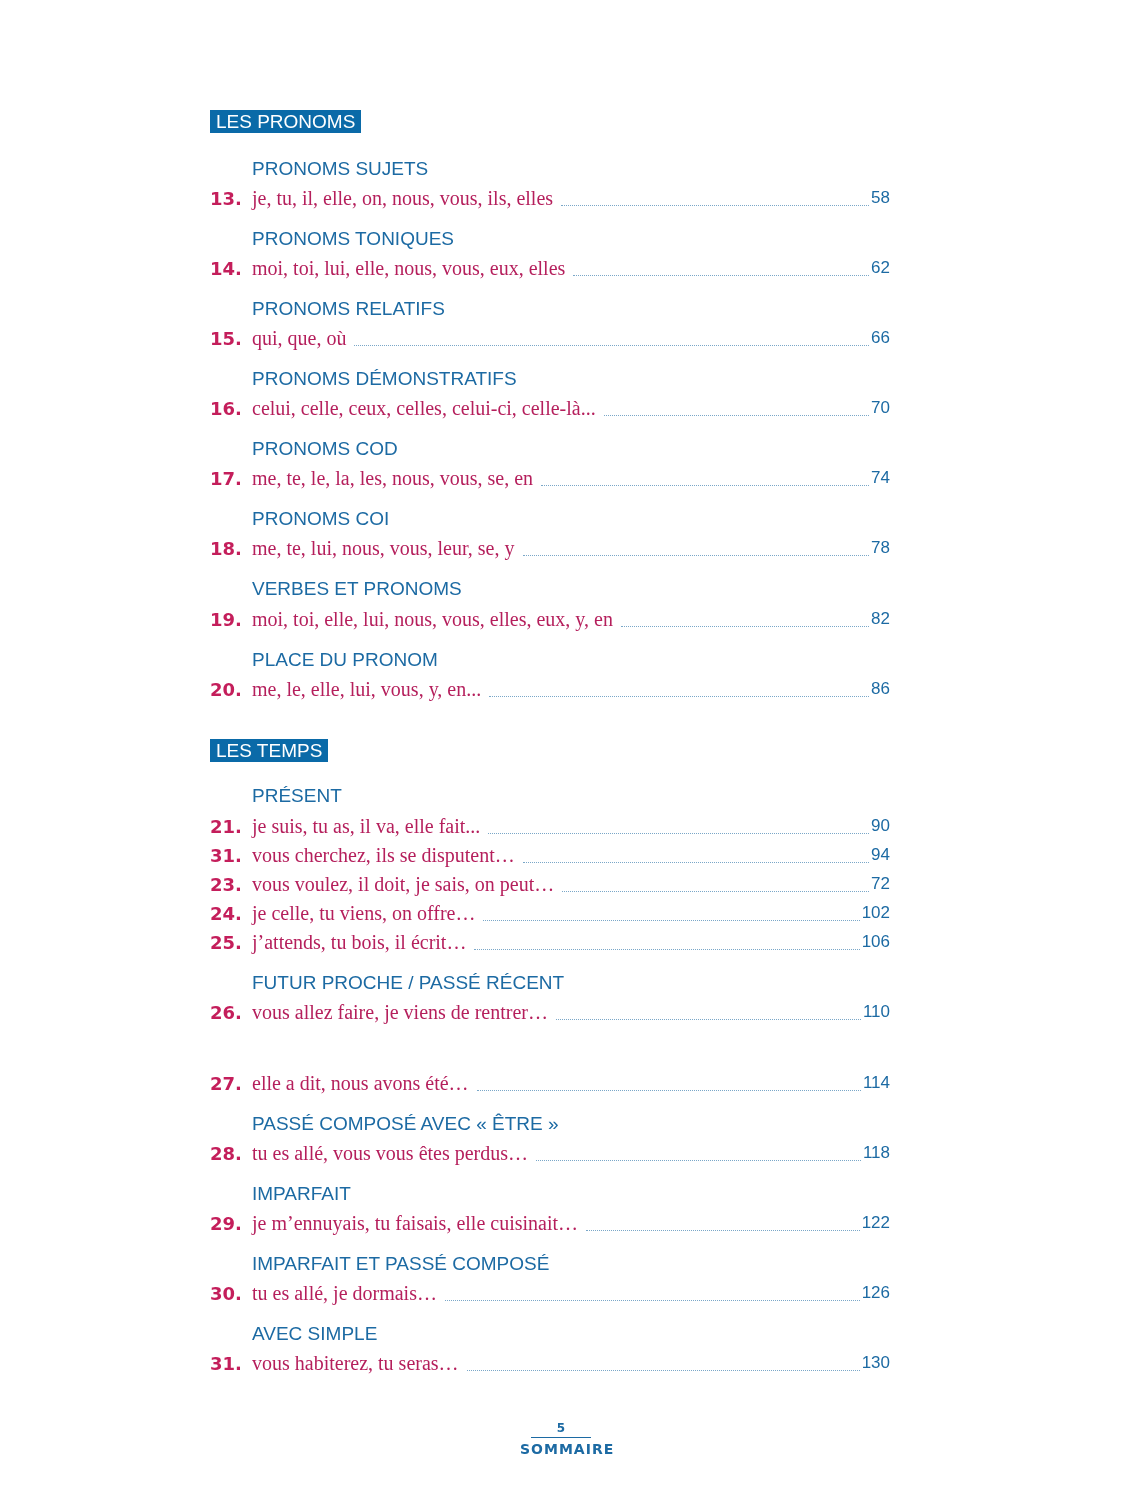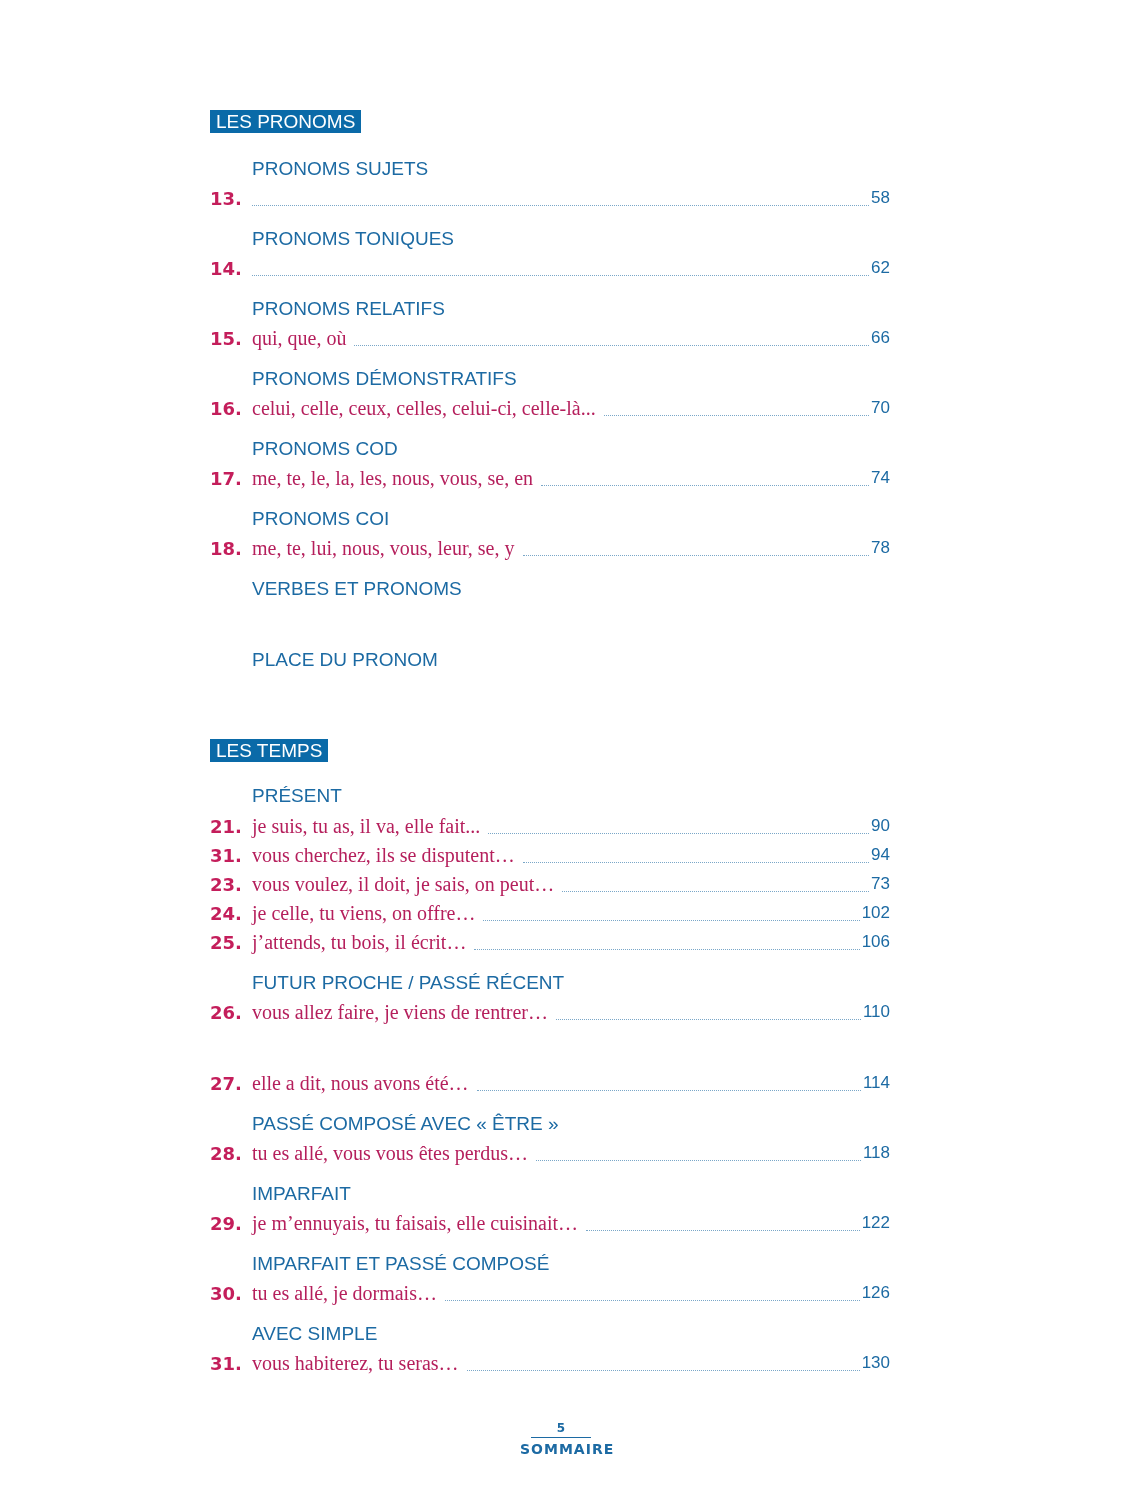--- a/index.html
+++ b/index.html
@@ -50,27 +50,29 @@
 </head>
 <body>
 
 <div class="page">
 
   <div class="section-band" style="top:110px">LES PRONOMS</div>
 
   <div class="subhead" style="top:158px">PRONOMS SUJETS</div>
   <div class="entry" style="top:186px">
     <span class="num">13.</span>
+    <span class="title">je, tu, il, elle, on, nous, vous, ils, elles</span>
     <span class="leader"></span>
     <span class="page-num">58</span>
   </div>
 
   <div class="subhead" style="top:228px">PRONOMS TONIQUES</div>
   <div class="entry" style="top:256px">
     <span class="num">14.</span>
+    <span class="title">moi, toi, lui, elle, nous, vous, eux, elles</span>
     <span class="leader"></span>
     <span class="page-num">62</span>
   </div>
 
   <div class="subhead" style="top:298px">PRONOMS RELATIFS</div>
   <div class="entry" style="top:326px">
     <span class="num">15.</span>
     <span class="title">qui, que, où</span>
     <span class="leader"></span>
     <span class="page-num">66</span>
@@ -94,43 +96,55 @@
 
   <div class="subhead" style="top:508px">PRONOMS COI</div>
   <div class="entry" style="top:536px">
     <span class="num">18.</span>
     <span class="title">me, te, lui, nous, vous, leur, se, y</span>
     <span class="leader"></span>
     <span class="page-num">78</span>
   </div>
 
   <div class="subhead" style="top:578px">VERBES ET PRONOMS</div>
+  <div class="entry" style="top:607px">
+    <span class="num">19.</span>
+    <span class="title">moi, toi, elle, lui, nous, vous, elles, eux, y, en</span>
+    <span class="leader"></span>
+    <span class="page-num">82</span>
+  </div>
 
   <div class="subhead" style="top:649px">PLACE DU PRONOM</div>
+  <div class="entry" style="top:677px">
+    <span class="num">20.</span>
+    <span class="title">me, le, elle, lui, vous, y, en...</span>
+    <span class="leader"></span>
+    <span class="page-num">86</span>
+  </div>
 
   <div class="section-band" style="top:739px">LES TEMPS</div>
 
   <div class="subhead" style="top:785px">PRÉSENT</div>
   <div class="entry" style="top:814px">
     <span class="num">21.</span>
     <span class="title">je suis, tu as, il va, elle fait...</span>
     <span class="leader"></span>
     <span class="page-num">90</span>
   </div>
   <div class="entry" style="top:843px">
     <span class="num">31.</span>
     <span class="title">vous cherchez, ils se disputent…</span>
     <span class="leader"></span>
     <span class="page-num">94</span>
   </div>
   <div class="entry" style="top:872px">
     <span class="num">23.</span>
     <span class="title">vous voulez, il doit, je sais, on peut…</span>
     <span class="leader"></span>
-    <span class="page-num">73</span>
+    <span class="page-num">72</span>
   </div>
   <div class="entry" style="top:901px">
     <span class="num">24.</span>
     <span class="title">je celle, tu viens, on offre…</span>
     <span class="leader"></span>
     <span class="page-num">102</span>
   </div>
   <div class="entry" style="top:930px">
     <span class="num">25.</span>
     <span class="title">j’attends, tu bois, il écrit…</span>

